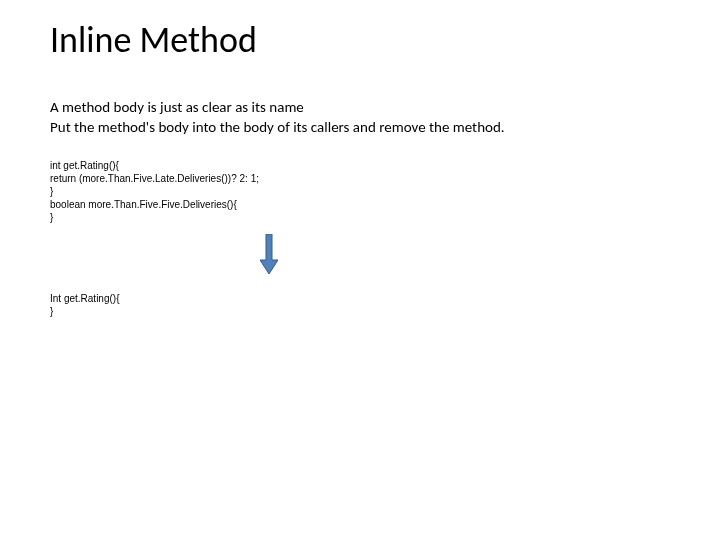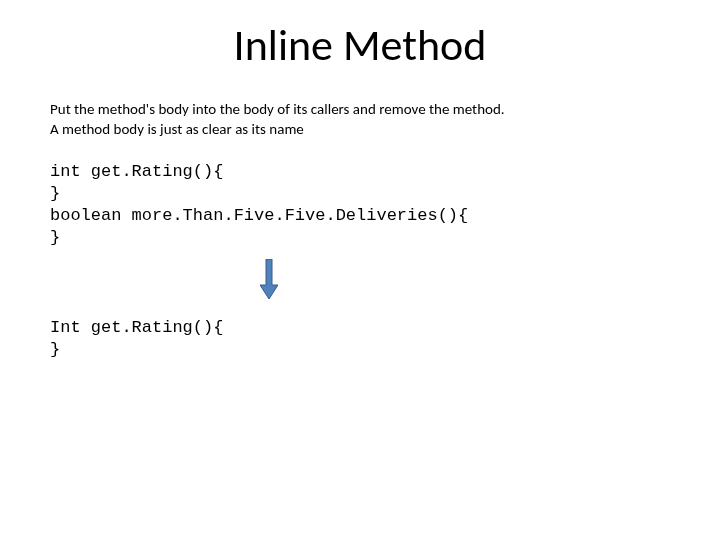--- a/index.html
+++ b/index.html
@@ -9,58 +9,58 @@
       background: #fff;
       font-family: Calibri, Arial, sans-serif;
       color: #000;
       overflow: hidden;
       position: relative;
     }
     .slide {
       padding: 18px 50px 20px 50px;
     }
     .title {
-      font-size: 44px;
-      text-align: center;
+      font-size: 36px;
       font-weight: 400;
-      margin-bottom: 28px;
+      margin-bottom: 36px;
     }
     .desc {
       font-size: 15px;
       line-height: 1.3;
       margin-bottom: 22px;
     }
     .code-block {
-      font-size: 17px;
+      font-size: 10px;
       line-height: 1.3;
-      font-family: Liberation Mono, monospace;
+      font-family: Liberation Sans, sans-serif;
     }
     .code-block .line { white-space: pre-wrap; }
     .arrow-wrap {
       margin: 10px 0 14px 0;
       padding-left: 210px;
     }
     .arrow {
       display: inline-block;
     }
   </style>
 </head>
 <body>
 
 <div class="slide">
 
   <h1 class="title">Inline Method</h1>
 
   <div class="desc">
+    <div>A method body is just as clear as its name</div>
     <div>Put the method's body into the body of its callers and remove the method.</div>
-    <div>A method body is just as clear as its name</div>
   </div>
 
   <div class="code-block">
     <div class="line">int get.Rating(){</div>
+    <div class="line">return (more.Than.Five.Late.Deliveries())? 2: 1;</div>
     <div class="line">}</div>
     <div class="line">boolean more.Than.Five.Five.Deliveries(){</div>
     <div class="line">}</div>
   </div>
 
   <div class="arrow-wrap">
     <span class="arrow">
       <svg width="18" height="40" viewBox="0 0 18 40">
         <path d="M6 0 L12 0 L12 26 L18 26 L9 40 L0 26 L6 26 Z" fill="#4F81BD"></path>
         <path d="M6 0 L12 0 L12 26 L18 26 L9 40 L0 26 L6 26 Z" fill="none" stroke-width="1" stroke="#385D8A"></path>

